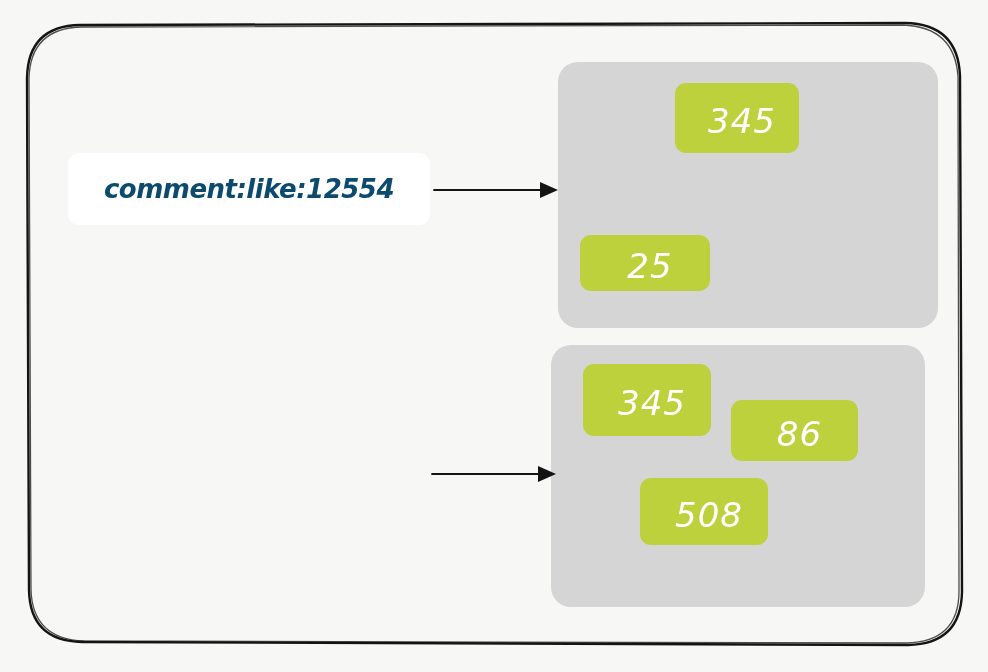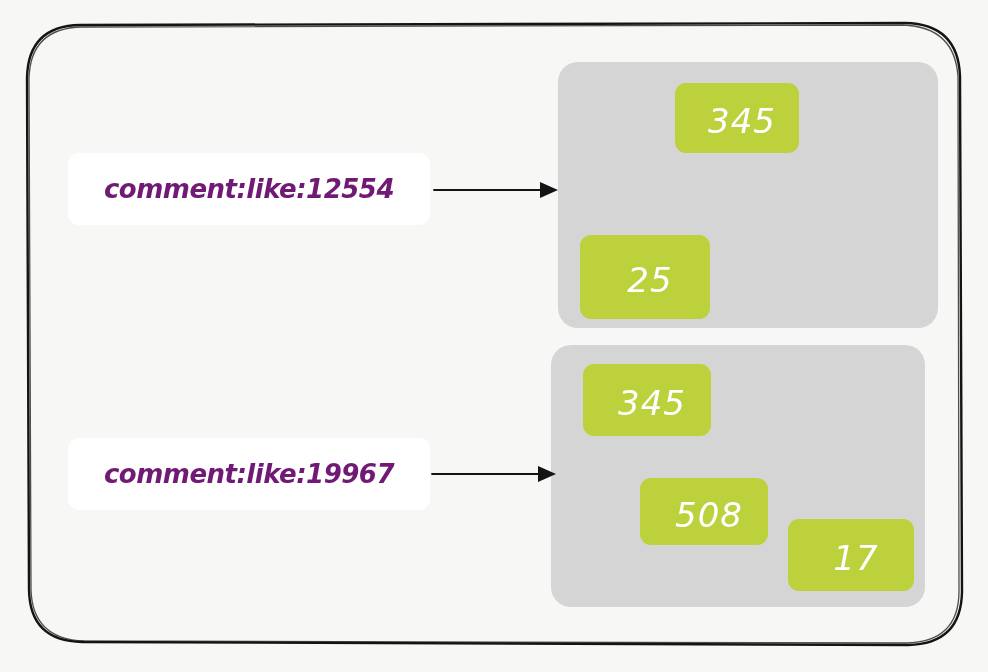--- a/index.html
+++ b/index.html
@@ -49,21 +49,21 @@
     box-sizing: border-box;
     padding-top: 6px;
     padding-left: 10px;
     text-align: right;
   }
   
   .key-chip {
     position: absolute;
     background: #ffffff;
     border-radius: 11px;
-    color: #701a75;
+    color: #0c4a6e;
     display: flex;
     align-items: center;
     justify-content: center;
     font-family: "DejaVu Sans", sans-serif;
     font-size: 26px;
     font-weight: 600;
     font-style: italic;
     letter-spacing: -0.5px;
     box-sizing: border-box;
   }
@@ -77,35 +77,34 @@
 <div id="canvas">
 
   <svg id="frame-svg" viewBox="0 0 988 672" xmlns="http://www.w3.org/2000/svg">
     <path d="M 80 25 L 905 23 Q 958 24 960 76 L 962 592 Q 961 644 908 645 L 82 642 Q 30 641 29 590 L 27 78 Q 28 26 80 25 Z" fill="none" stroke="#141414" stroke-width="2.4" stroke-linecap="round" stroke-linejoin="round"></path>
     <path d="M 82 27 L 903 25 Q 955 27 958 77 L 959 591 Q 959 642 906 643 L 84 641 Q 32 639 31 589 L 29 79 Q 30 28 82 27 Z" fill="none" stroke="#141414" stroke-width="1.3" stroke-linecap="round" stroke-linejoin="round" opacity="0.75"></path>
   </svg>
 
   <div class="group-box" style="left:558px;top:62px;width:380px;height:266px;"></div>
 
   <div class="value-chip" style="left:675px;top:83px;width:124px;height:70px;">345</div>
-  <div class="value-chip" style="left:580px;top:235px;width:130px;height:84px;">25</div>
+  <div class="value-chip" style="left:580px;top:235px;width:130px;height:56px;">25</div>
 
   <div class="key-chip" style="left:68px;top:153px;width:362px;height:72px;">comment:like:12554</div>
 
   <svg class="arrow-svg" style="left:430px;top:174px;" width="132" height="32" viewBox="0 0 132 32" xmlns="http://www.w3.org/2000/svg">
     <line x1="4" y1="16" x2="112" y2="16" stroke="#141414" stroke-width="1.8" stroke-linecap="round"></line>
     <path d="M 110 8 L 128 16 L 110 24 Z" fill="#141414"></path>
   </svg>
 
   <div class="group-box" style="left:551px;top:345px;width:374px;height:262px;"></div>
 
   <div class="value-chip" style="left:583px;top:364px;width:128px;height:72px;">345</div>
+  <div class="value-chip" style="left:731px;top:400px;width:127px;height:61px;">86</div>
   <div class="value-chip" style="left:640px;top:478px;width:128px;height:67px;">508</div>
-  <div class="value-chip" style="left:788px;top:519px;width:126px;height:72px;">17</div>
 
-  <div class="key-chip" style="left:68px;top:438px;width:362px;height:72px;">comment:like:19967</div>
 
   <svg class="arrow-svg" style="left:428px;top:458px;" width="132" height="32" viewBox="0 0 132 32" xmlns="http://www.w3.org/2000/svg">
     <line x1="4" y1="16" x2="112" y2="16" stroke="#141414" stroke-width="1.8" stroke-linecap="round"></line>
     <path d="M 110 8 L 128 16 L 110 24 Z" fill="#141414"></path>
   </svg>
 
 </div>
 
 </body></html>

